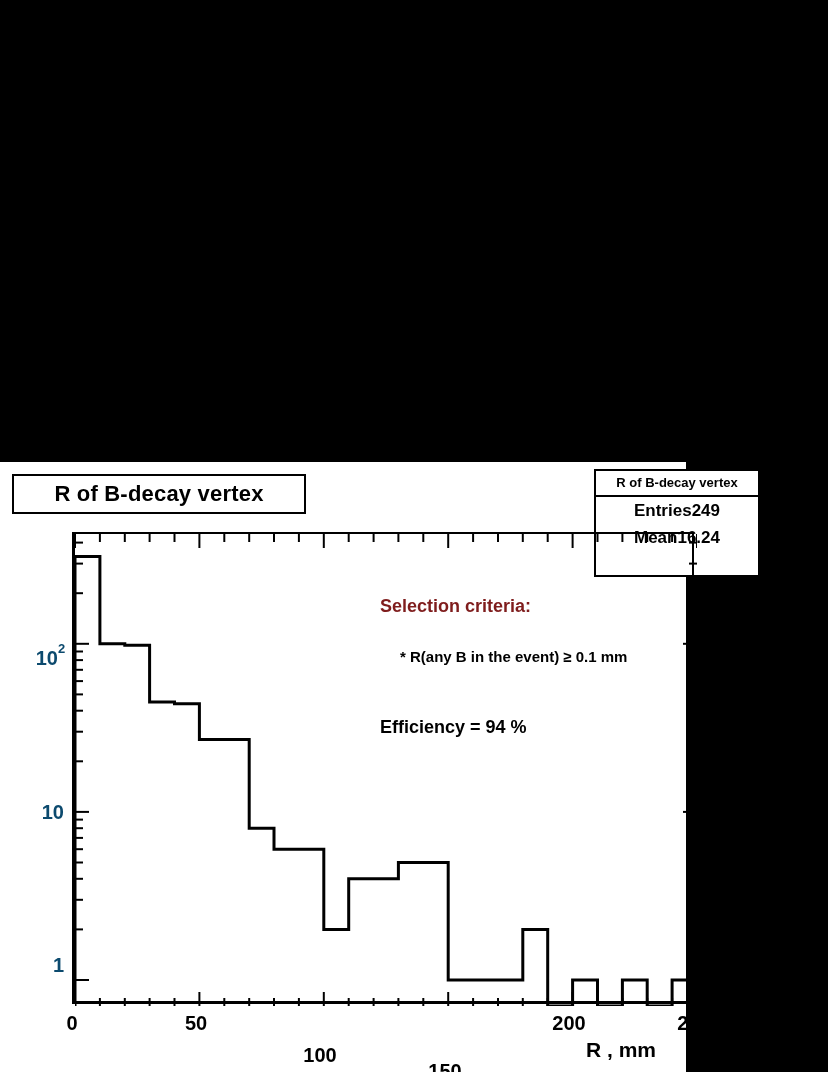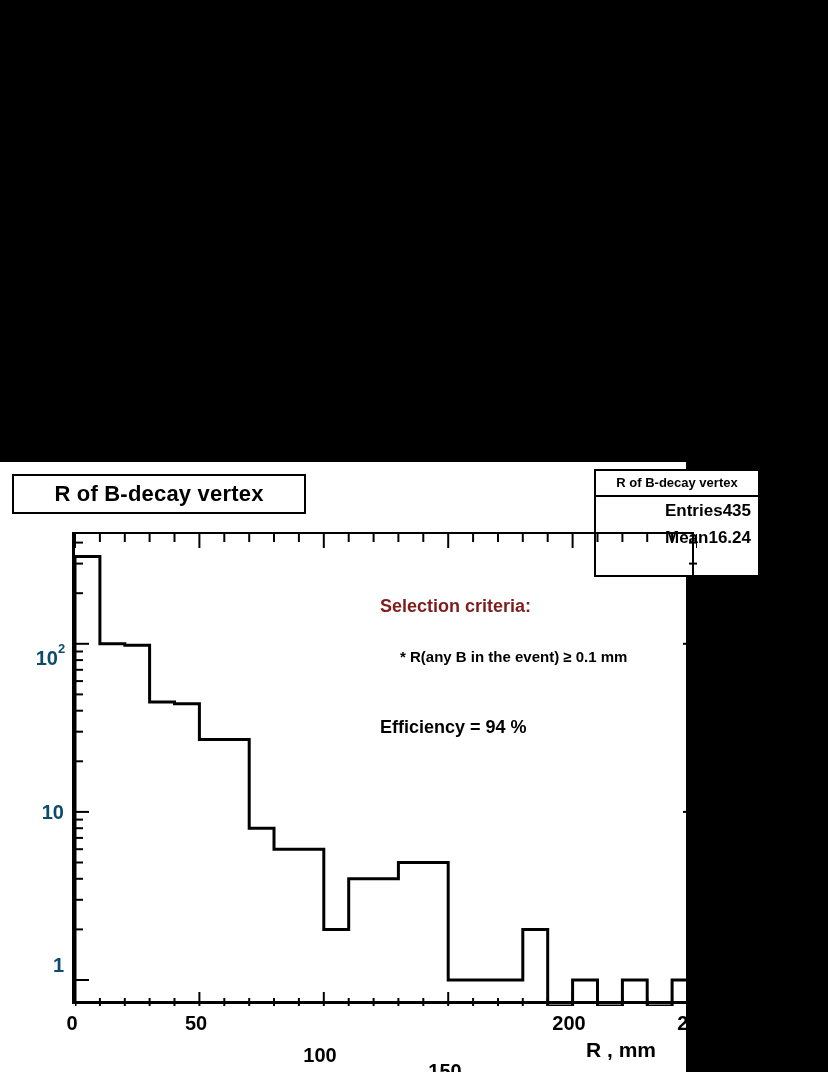--- a/index.html
+++ b/index.html
@@ -62,21 +62,21 @@
     height: 24px;
     line-height: 24px;
     text-align: center;
     font-size: 13px;
     font-weight: bold;
     border-bottom: 2px solid #000000;
     color: #000000;
   }
   .stats-row {
     display: flex;
-    justify-content: flex-end;
+    justify-content: center;
     padding: 0 7px;
     font-size: 17px;
     font-weight: bold;
     line-height: 27px;
     color: #000000;
   }
   
   #frame {
     position: absolute;
     left: 72px;
@@ -150,21 +150,21 @@
   <div id="canvas">
 
     <div id="title-box">
       <span id="title-text">R of B-decay vertex</span>
     </div>
 
     <div id="stats-box">
       <div id="stats-title">R of B-decay vertex</div>
       <div class="stats-row">
         <span>Entries</span>
-        <span>435</span>
+        <span>249</span>
       </div>
       <div class="stats-row">
         <span>Mean</span>
         <span>16.24</span>
       </div>
     </div>
 
     <div id="xlabel">R ,   mm</div>
 
     <div id="ann-sel">Selection criteria:</div>

